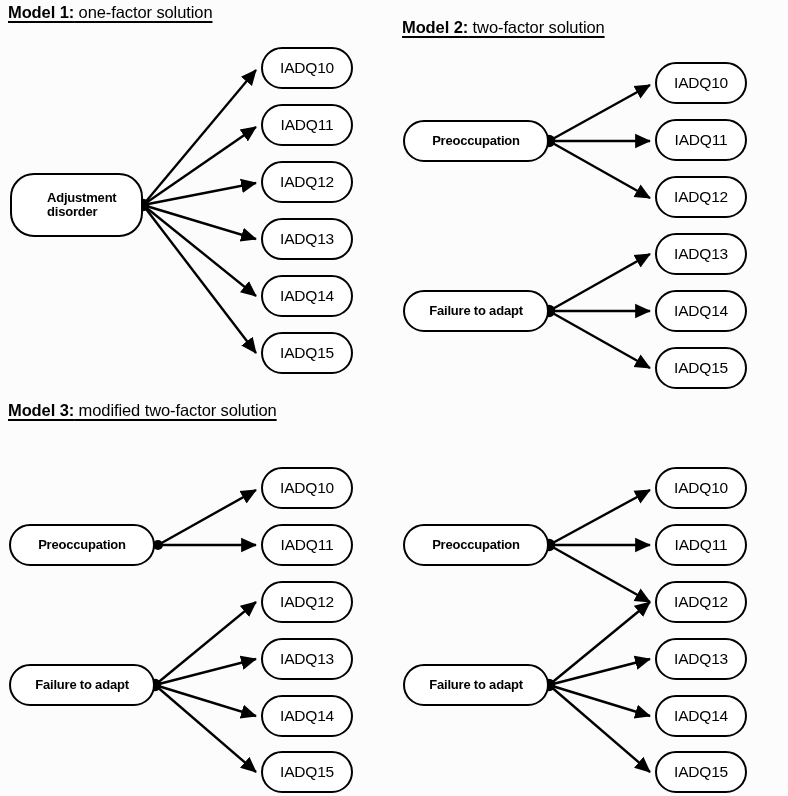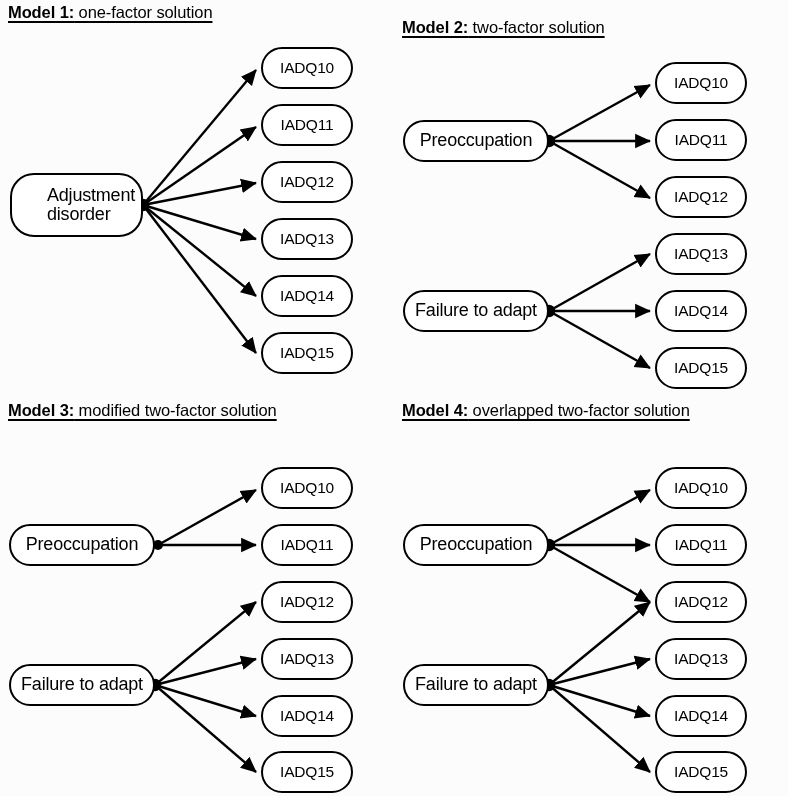--- a/index.html
+++ b/index.html
@@ -61,22 +61,22 @@
     box-sizing: border-box;
     border: 2.6px solid #000000;
     background: #ffffff;
     display: flex;
     align-items: center;
     justify-content: center;
     text-align: left;
     line-height: 1.08;
   }
   .node-factor {
-    font-weight: normal;
-    font-size: 18px;
+    font-weight: bold;
+    font-size: 13px;
     border-radius: 24px;
     letter-spacing: -0.2px;
   }
   .node-item {
     font-weight: normal;
     font-size: 15.5px;
     border-radius: 22px;
     letter-spacing: -0.2px;
   }
 </style>
@@ -225,23 +225,20 @@
     </div>
     <div class="node node-item" style="left:261px; top:297px; width:92px; height:42px;">
       <span>IADQ14</span>
     </div>
     <div class="node node-item" style="left:261px; top:353px; width:92px; height:42px;">
       <span>IADQ15</span>
     </div>
   </div>
 
   <div class="panel panel-m4">
-    <div class="panel-title">
-      <span class="tkey">Model 4:</span><span class="tval"> overlapped two-factor solution</span>
-    </div>
 
     <svg class="canvas" viewBox="0 0 394 398">
       <defs>
         <marker id="ah4" markerWidth="7" markerHeight="7" refX="6.2" refY="3.5" orient="auto" markerUnits="strokeWidth">
           <path d="M0,0.5 L6.6,3.5 L0,6.5 Z" fill="#000"></path>
         </marker>
       </defs>
       <g stroke="#000" stroke-width="2.4" fill="none" marker-end="url(#ah4)">
         <line x1="155" y1="147" x2="256" y2="92"></line>
         <line x1="155" y1="147" x2="256" y2="147"></line>

